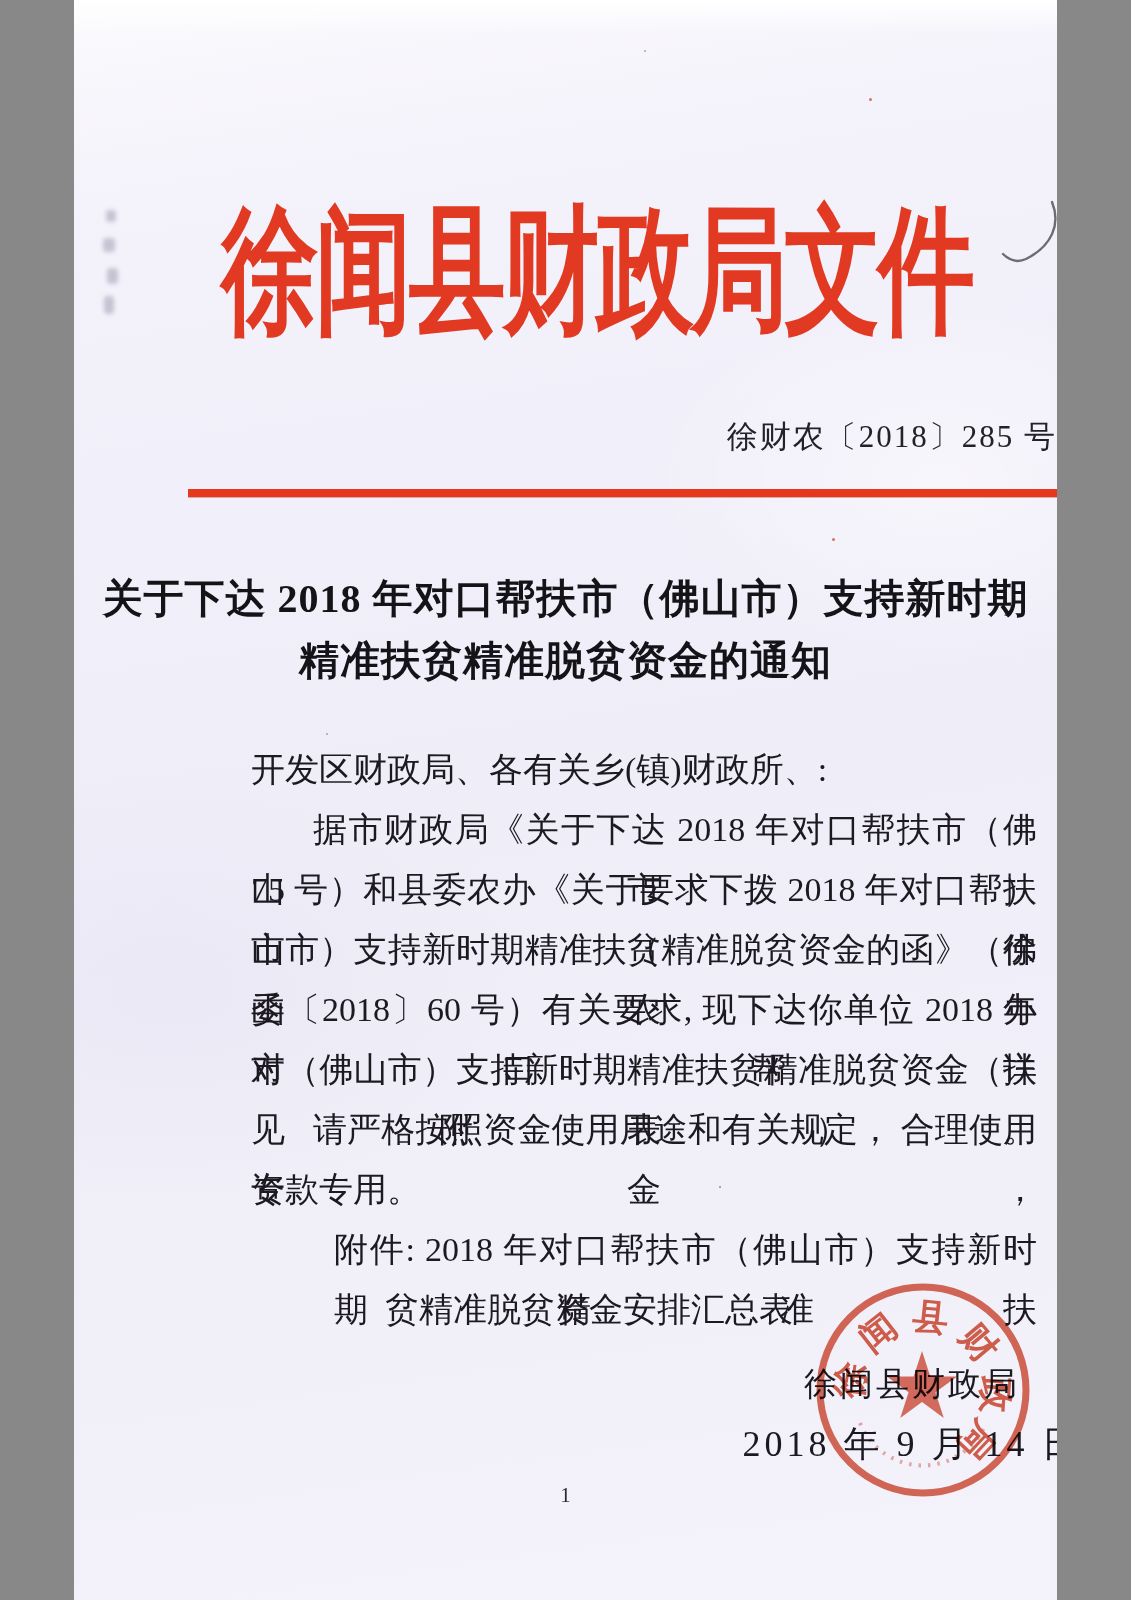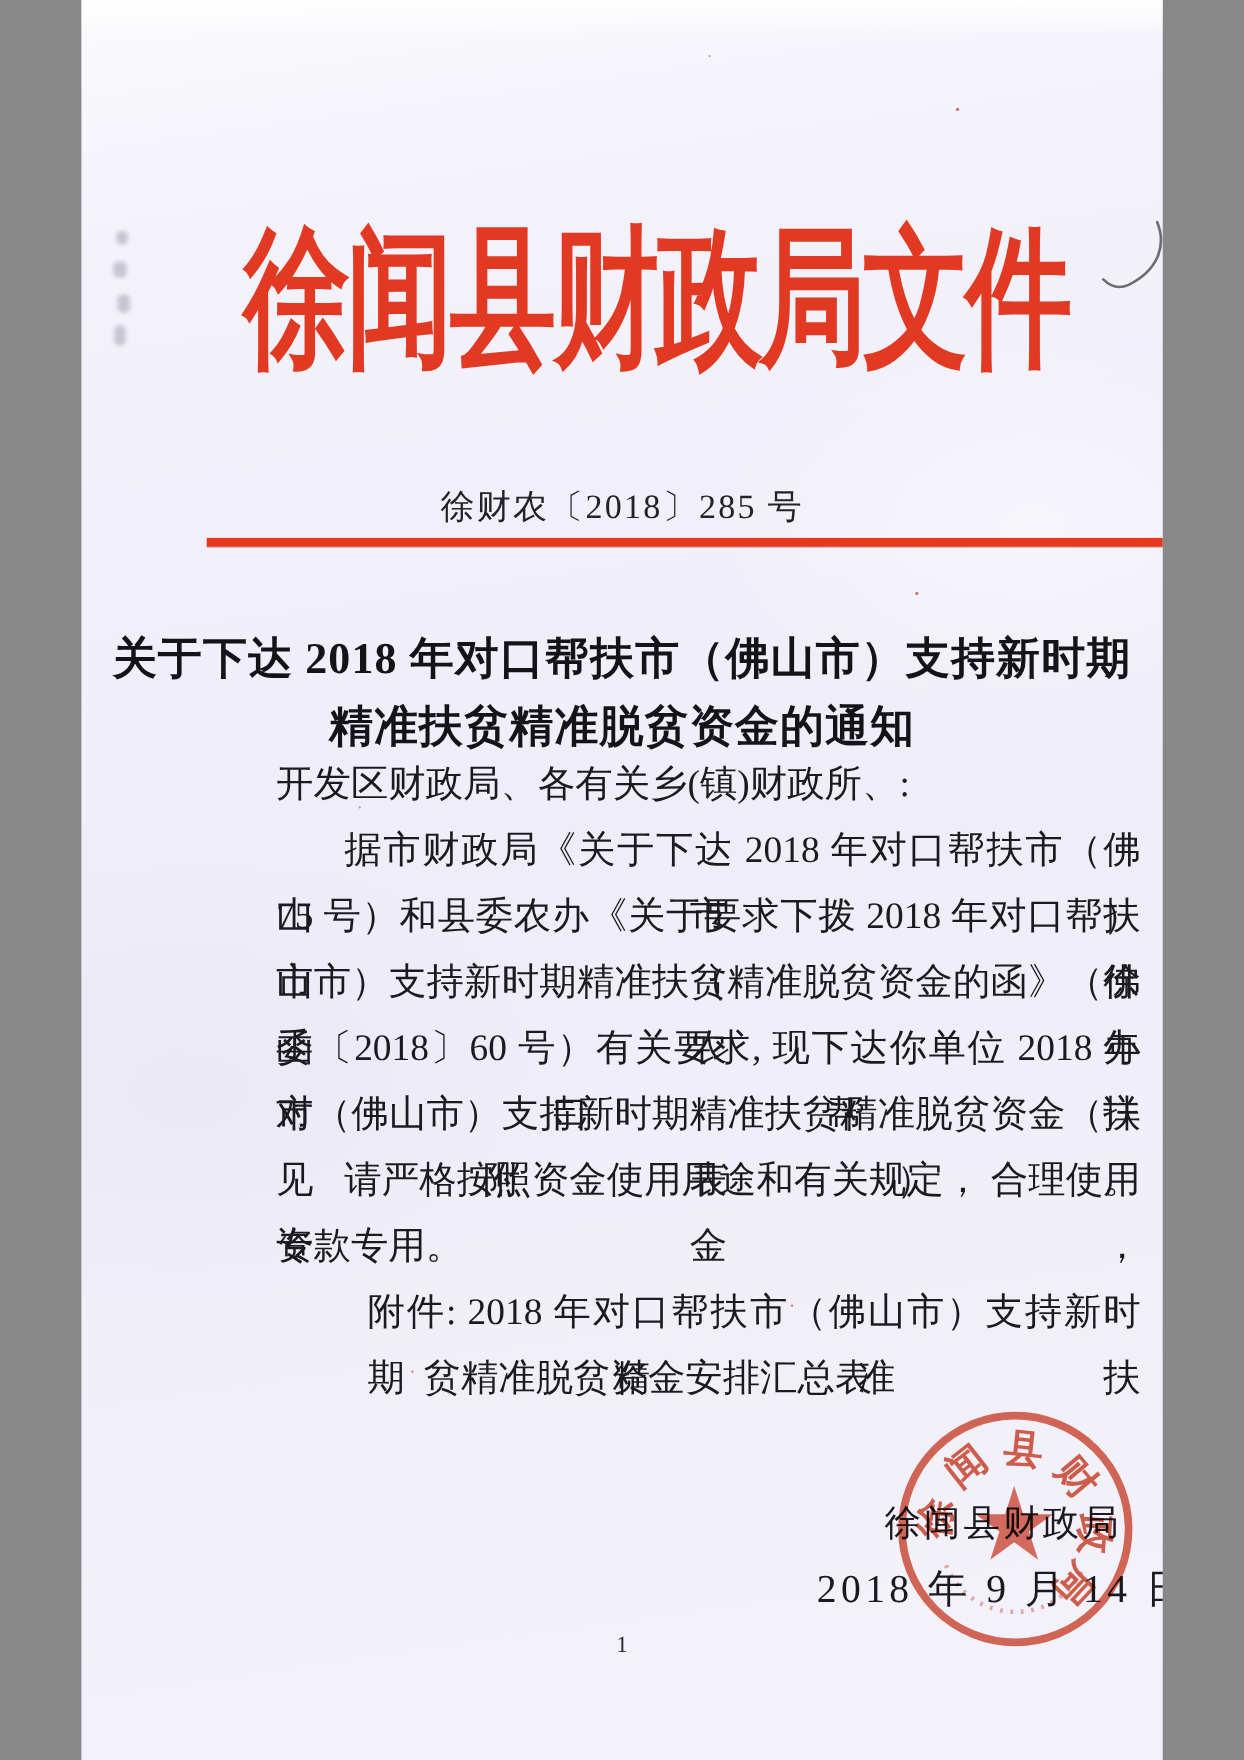--- a/index.html
+++ b/index.html
@@ -31,35 +31,35 @@
   }
   .agency-header{
     position:absolute;top:196px;left:0;width:100%;
     text-align:center;white-space:nowrap;
     font-size:138px;line-height:152px;font-weight:bold;
     color:var(--red);
     transform:scaleX(.70);transform-origin:50% 50%;
     letter-spacing:-4px;
   }
   .doc-number{
-    position:absolute;top:440px;left:0;width:100%;
-    text-align:center;font-size:31px;letter-spacing:2px;color:#242229;
+    position:absolute;top:416px;left:0;width:100%;
+    text-align:right;font-size:31px;letter-spacing:2px;color:#242229;
   }
   .red-rule{
     position:absolute;top:489px;left:114px;width:887px;height:8px;
     background:var(--rule-red);
     box-shadow:0 1px 0 rgba(180,40,20,.35);
   }
   .doc-title{
     position:absolute;top:568px;left:0;width:100%;
     text-align:center;font-weight:bold;color:#141317;
     font-size:40px;line-height:62px;letter-spacing:1px;
   }
   .body-block{
-    position:absolute;top:684px;left:177px;width:786px;
+    position:absolute;top:740px;left:177px;width:786px;
     font-size:34px;line-height:60px;color:#1c1a20;
   }
   .line{height:60px;white-space:nowrap;}
   .j{white-space:normal;text-align:justify;text-align-last:justify;}
   .indent2{text-indent:62px;}
   .att1{margin-left:83px;}
   .att2{margin-left:134px;}
   .signature{
     position:absolute;top:1362px;left:668px;width:340px;
     text-align:center;font-size:33px;letter-spacing:3px;color:#1b191f;

